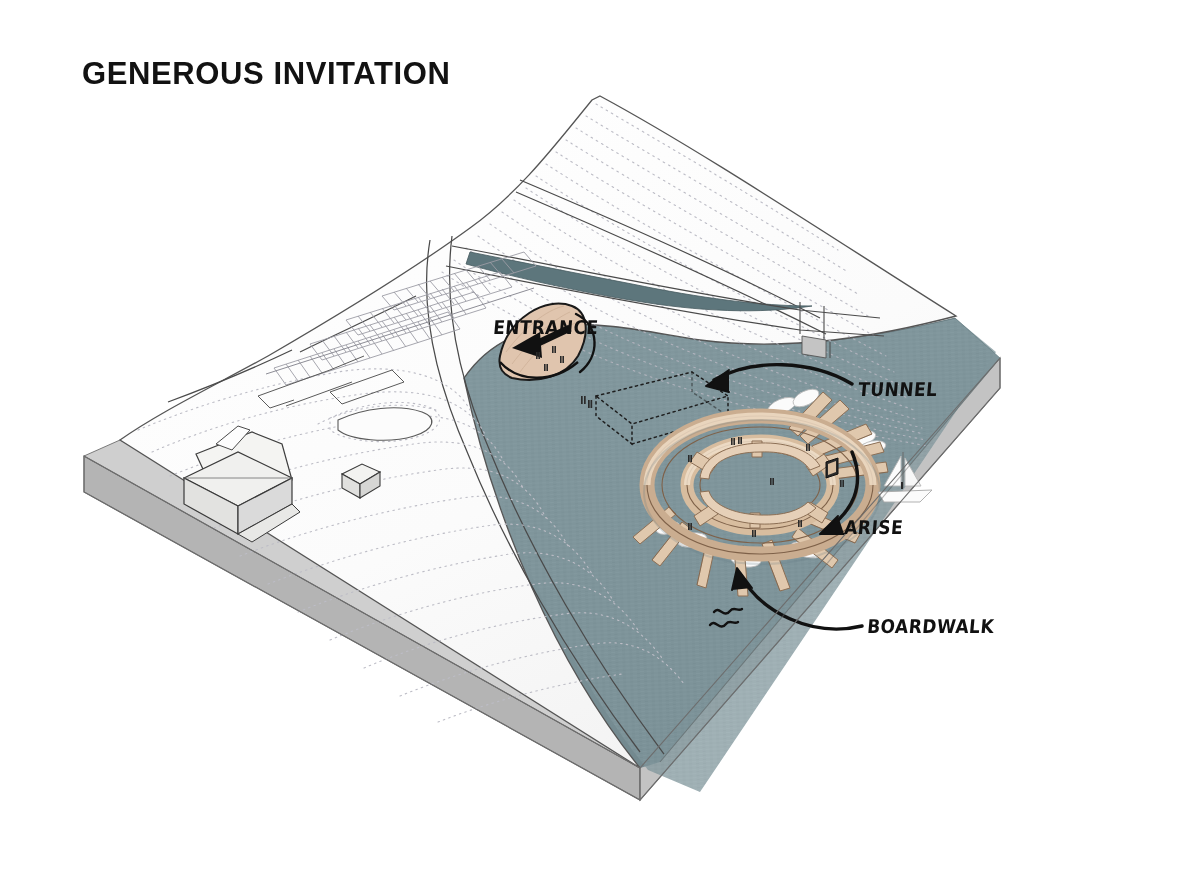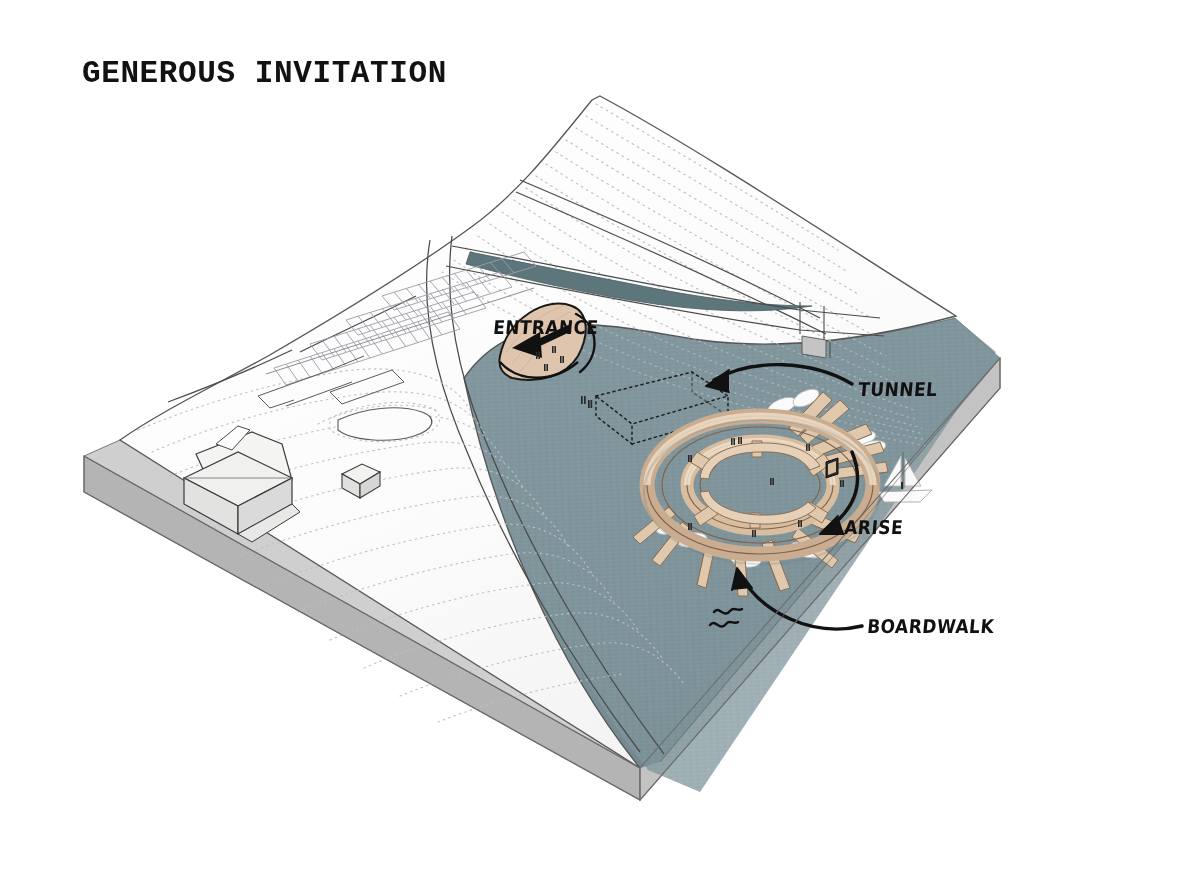--- a/index.html
+++ b/index.html
@@ -20,21 +20,21 @@
     position: absolute;
     inset: 0;
     width: 1200px;
     height: 885px;
   }
 
   #diagram-title {
     position: absolute;
     left: 82px;
     top: 58px;
-    font-family: Liberation Mono, monospace;
+    font-family: Liberation Sans, sans-serif;
     font-weight: bold;
     font-size: 31px;
     letter-spacing: 0.6px;
     color: #121212;
     white-space: nowrap;
     line-height: 1;
   }
 
   .annot-label {
     position: absolute;

